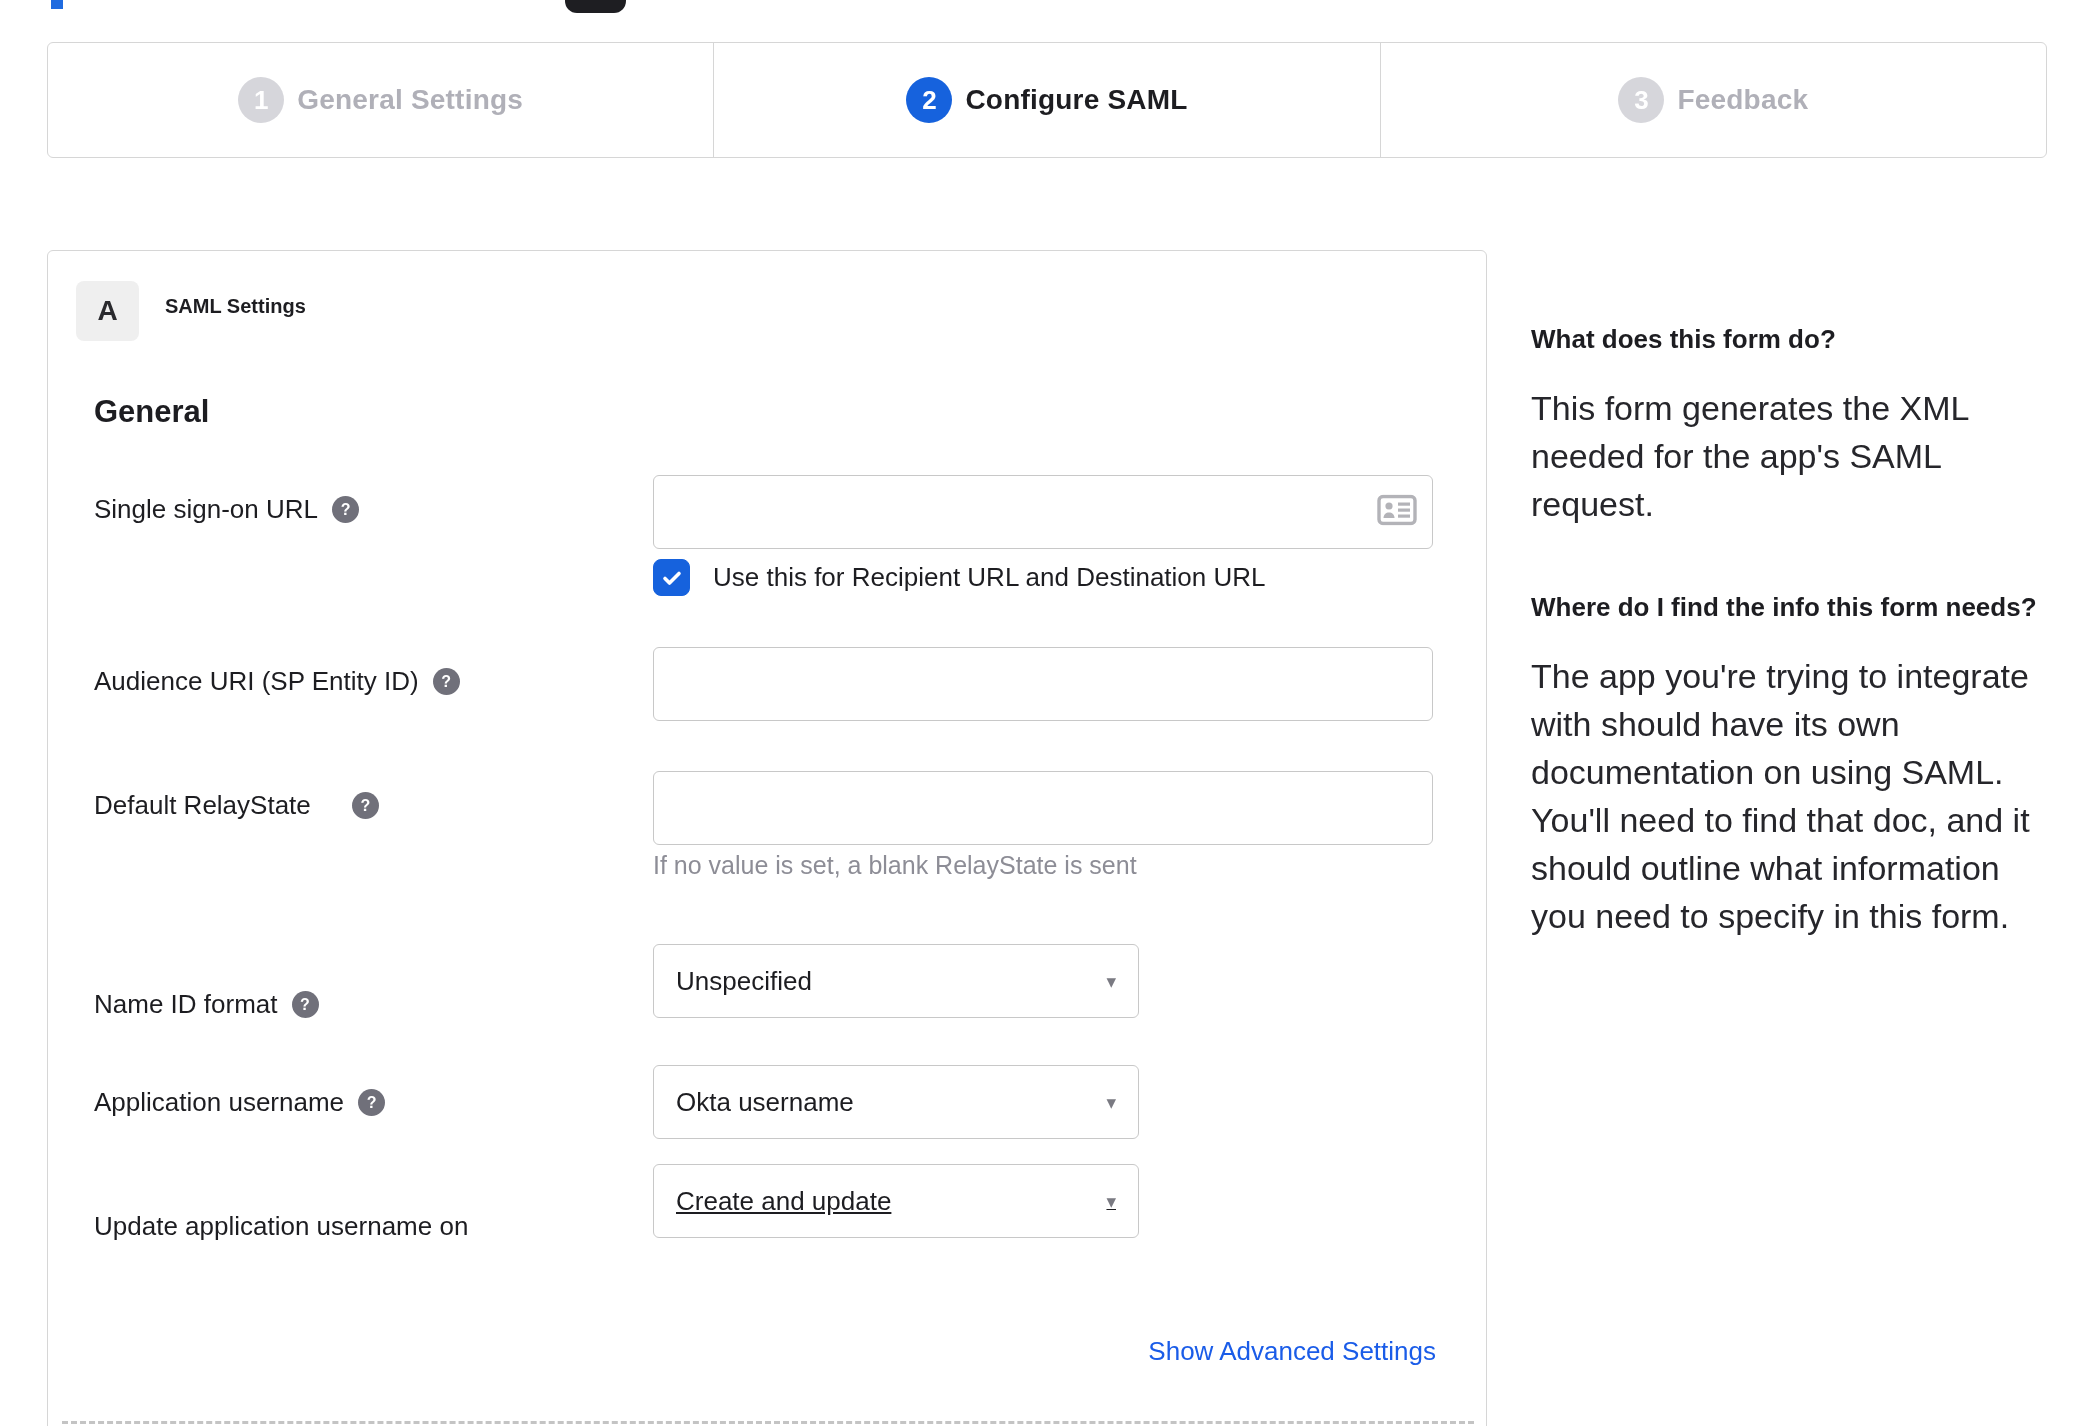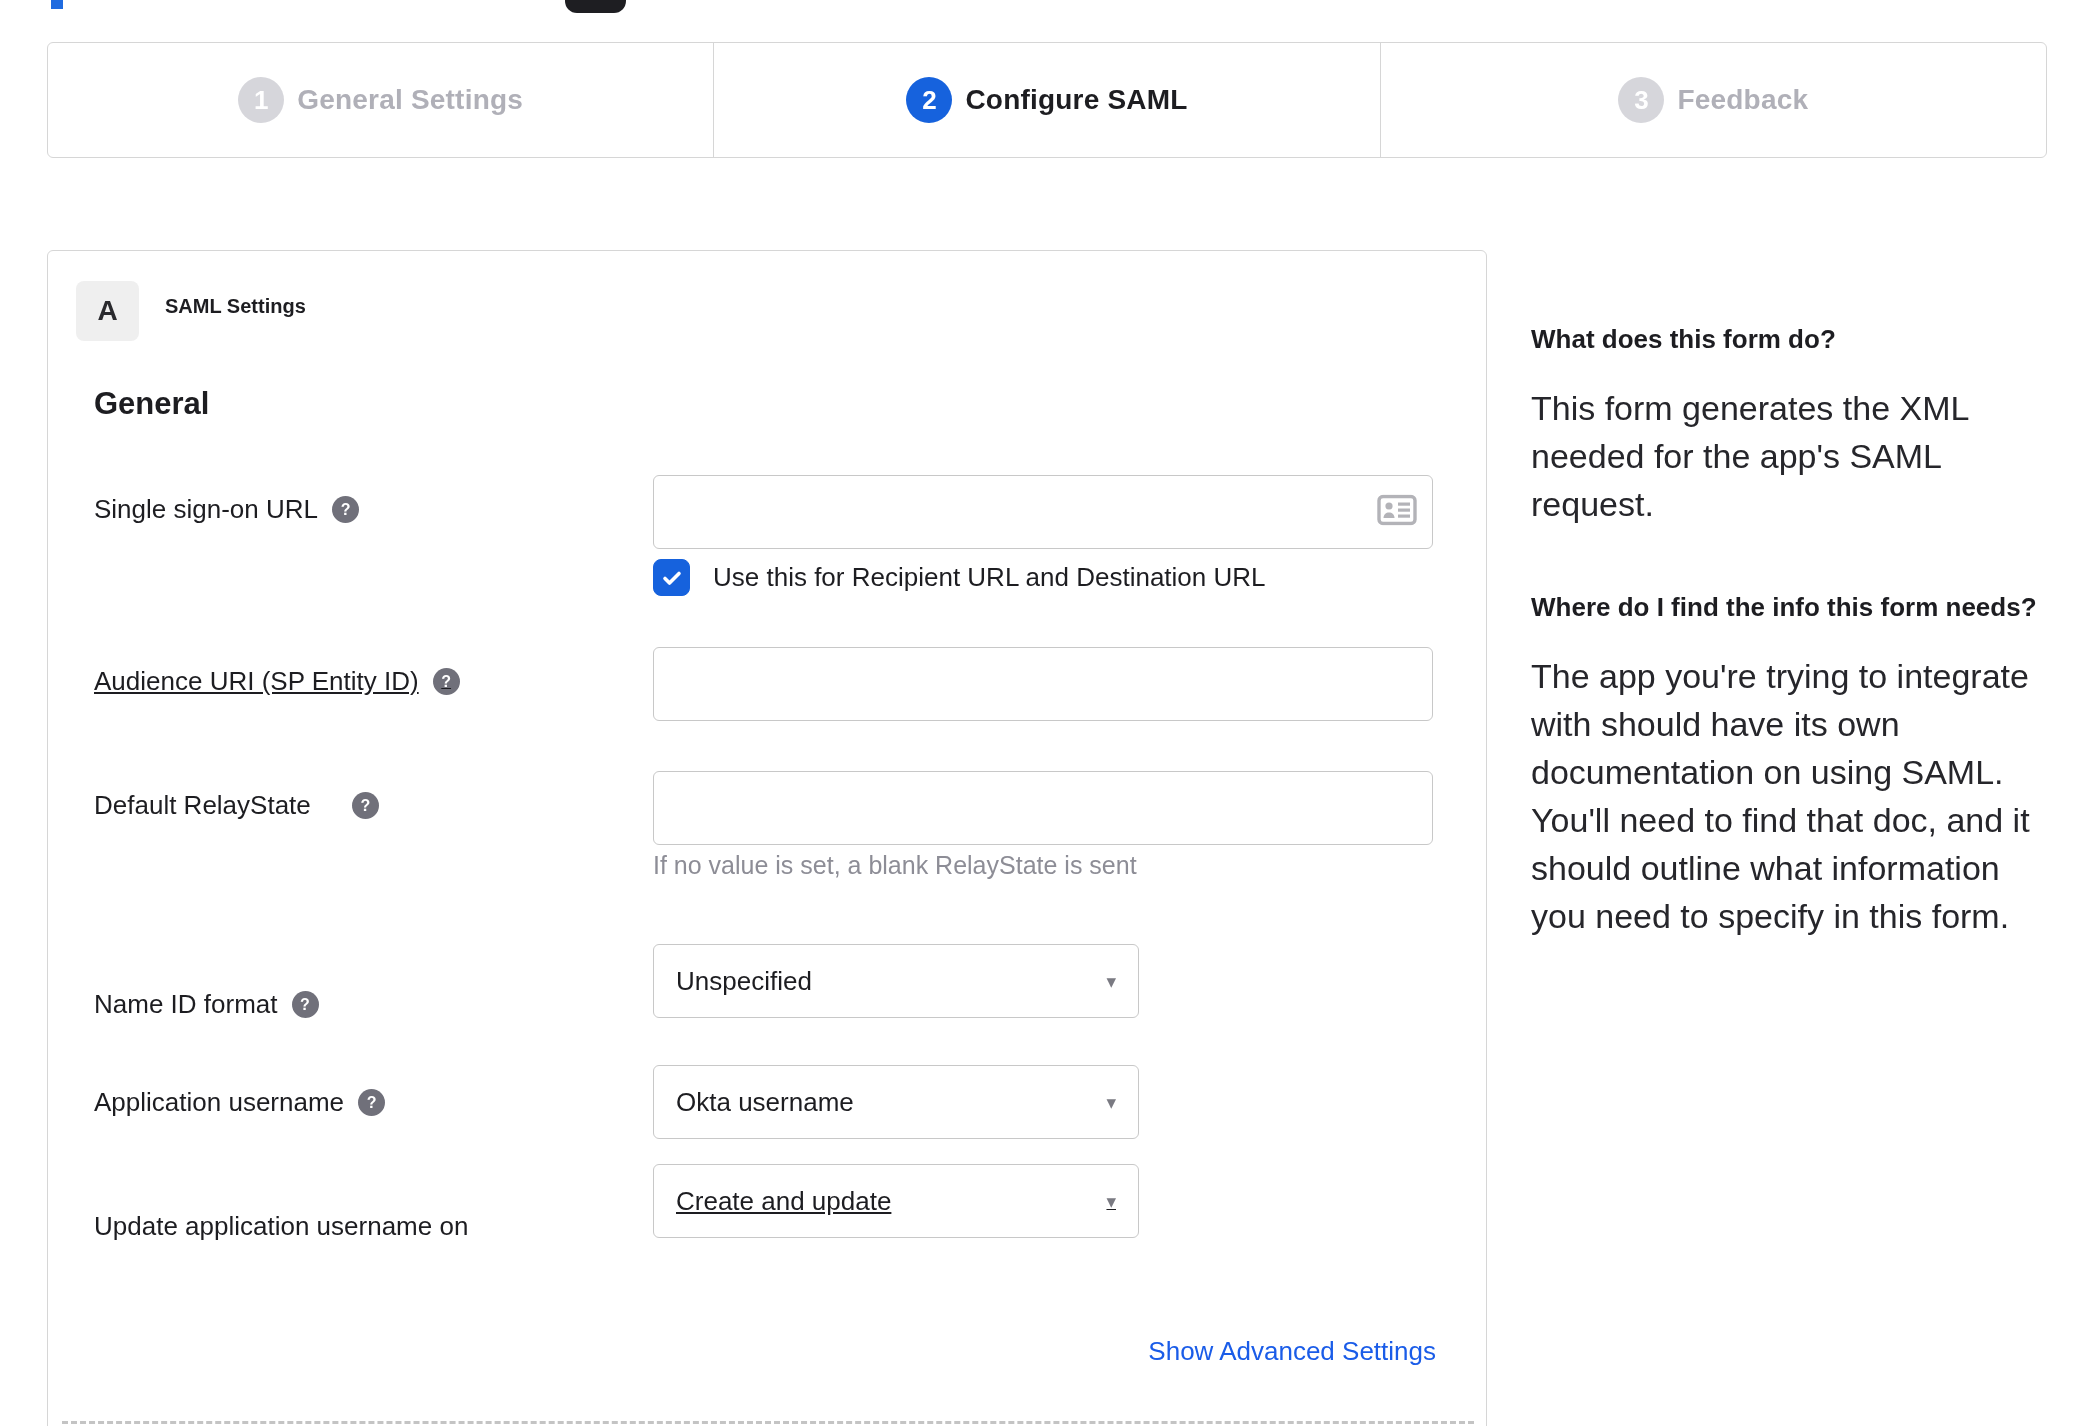--- a/index.html
+++ b/index.html
@@ -31,21 +31,21 @@
   .step-label{font-size:28px;font-weight:bold;color:#b0b0b8;letter-spacing:0.2px;}
   .step[data-state="active"] .step-circle{background:var(--accent);}
   .step[data-state="active"] .step-label{color:var(--text);}
 
   
   .card{left:47px;top:250px;width:1440px;height:1320px;border:1px solid var(--border);
     border-radius:6px;background:#fff;}
   .badge{left:28px;top:30px;width:63px;height:60px;background:#efefef;border-radius:8px;
     display:flex;align-items:center;justify-content:center;font-size:28px;font-weight:bold;color:#2a2a2e;}
   .section-title{left:117px;top:44px;font-size:20px;font-weight:bold;}
-  .group-title{left:46px;top:135px;font-size:31px;font-weight:bold;}
+  .group-title{left:46px;top:143px;font-size:31px;font-weight:bold;}
 
   .field-label{font-size:26px;color:var(--text);display:flex;align-items:center;gap:14px;}
   .help{width:27px;height:27px;border-radius:50%;background:#70707a;color:#fff;font-size:16px;
     font-weight:bold;display:inline-flex;align-items:center;justify-content:center;flex:0 0 auto;cursor:pointer;}
 
   .text-input{left:605px;width:780px;height:74px;border:1px solid var(--input-border);
     border-radius:6px;background:#fff;font-size:25px;color:var(--text);padding:0 60px 0 20px;
     font-family:"Liberation Sans",sans-serif;outline:none;}
   .input-wrap{left:605px;width:780px;height:74px;}
   .input-wrap .text-input{left:0;top:0;position:absolute;width:100%;height:100%;}
@@ -123,21 +123,21 @@
     </div>
     <div class="abs" style="left:605px;top:308px;display:flex;align-items:center;gap:23px;">
       <span class="checkbox" data-checked="true">
         <svg width="24" height="24" viewBox="0 0 24 24">
           <path d="M5 12.5l4.5 4.5L19 7.5" stroke="#fff" stroke-width="3.6" fill="none" stroke-linecap="round" stroke-linejoin="round"></path>
         </svg>
       </span>
       <span class="check-label">Use this for Recipient URL and Destination URL</span>
     </div>
 
-    <div class="abs field-label" style="left:46px;top:415px;text-decoration:underline;">
+    <div class="abs field-label" style="left:46px;top:415px;">
       <span>Audience URI (SP Entity ID)</span>
       <span class="help">?</span>
     </div>
     <input class="abs text-input" style="top: 396px;" type="text" value="">
 
     <div class="abs field-label" style="left:46px;top:539px;gap:41px;">
       <span>Default RelayState</span>
       <span class="help">?</span>
     </div>
     <input class="abs text-input" style="top: 520px;" type="text" value="">

